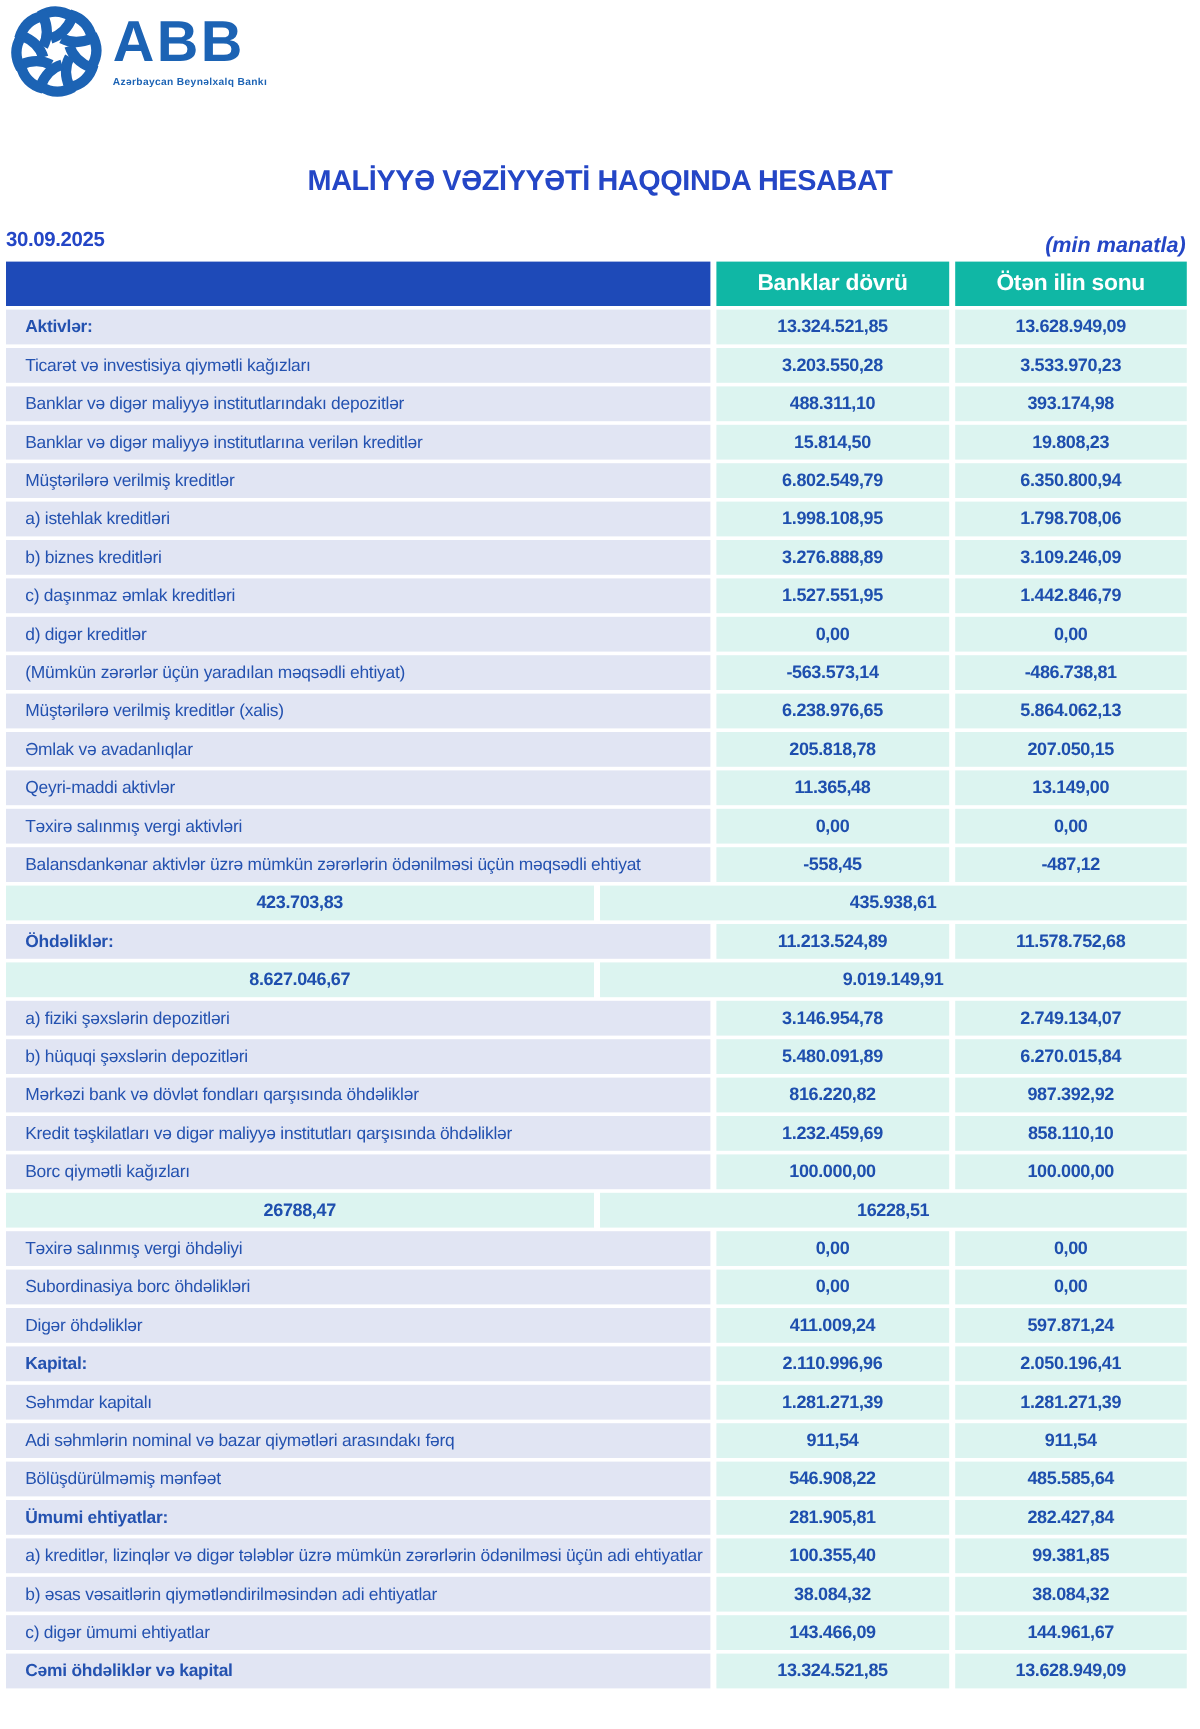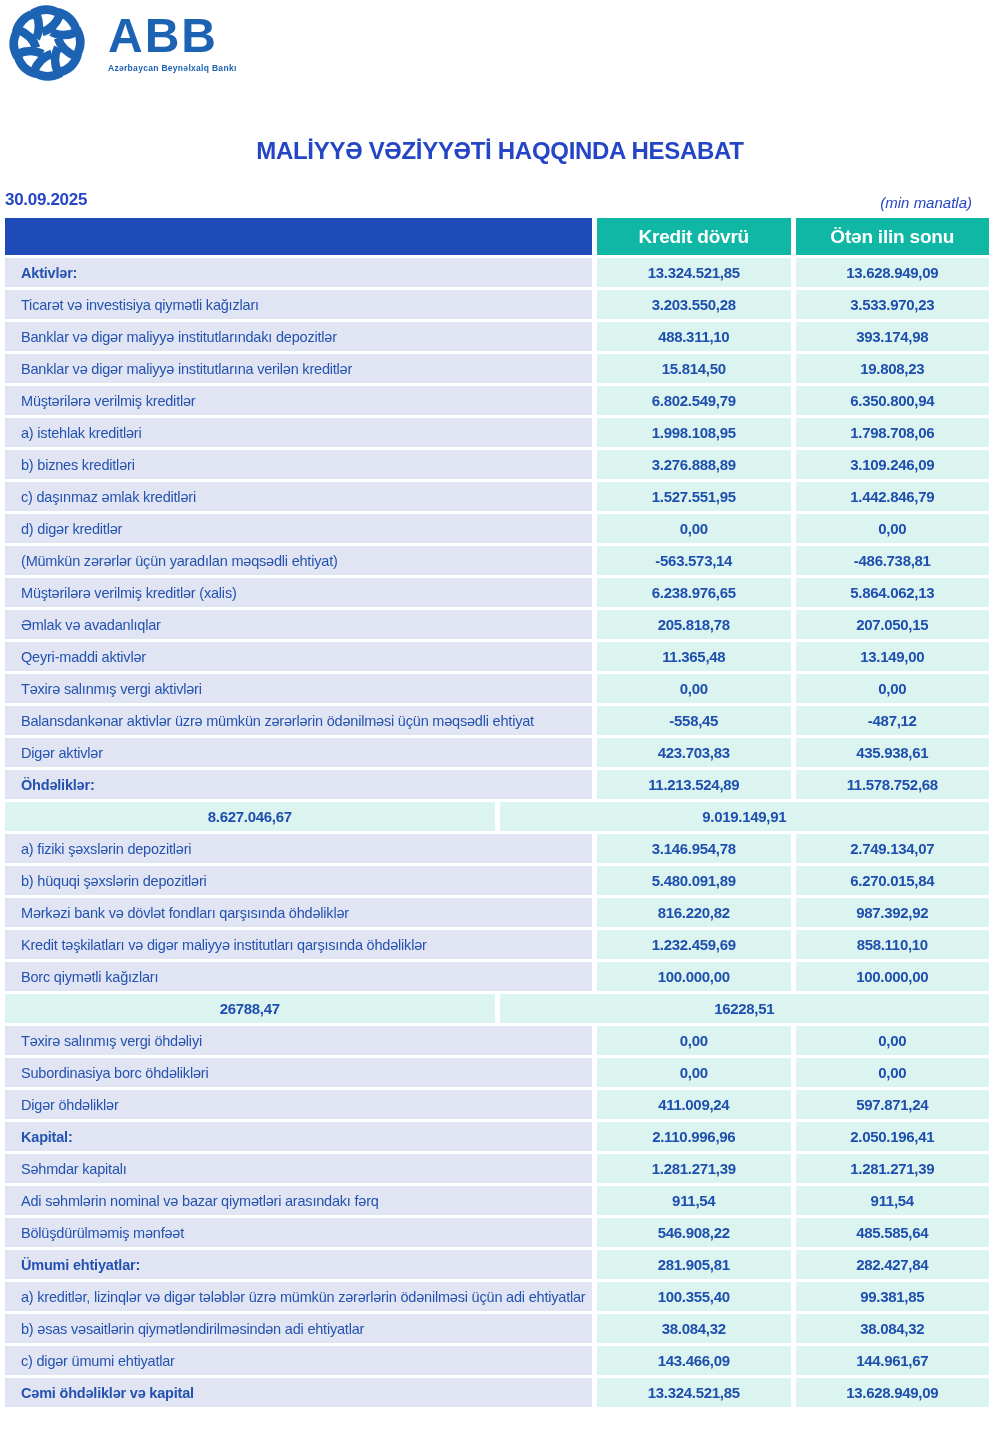--- a/index.html
+++ b/index.html
@@ -17,21 +17,21 @@
   .page{
     position:relative;
     width:1000px;height:1441px;
     background:#ffffff;
     font-family:"Liberation Sans","DejaVu Sans",sans-serif;
     overflow:hidden;
   }
   
   .logo{position:absolute;top:4px;left:6px;display:flex;align-items:flex-start;}
   .logo-swirl{display:block;}
-  .logo-textblock{margin-left:20px;margin-top:8px;}
+  .logo-textblock{margin-left:6px;margin-top:8px;}
   .logo-wordmark{
     font-size:48px;font-weight:bold;color:var(--brand-blue);
     line-height:1;letter-spacing:2px;
   }
   .logo-subtitle{
     font-size:8.5px;font-weight:bold;color:var(--brand-blue);
     letter-spacing:.3px;margin-top:3px;
   }
   
   .title{
@@ -39,22 +39,22 @@
     text-align:center;
     font-size:24px;font-weight:bold;color:var(--title-blue);
     letter-spacing:-0.3px;
   }
   .report-date{
     position:absolute;top:190px;left:5px;
     font-size:17px;font-weight:bold;color:var(--title-blue);
     letter-spacing:-0.3px;
   }
   .unit-note{
-    position:absolute;top:194px;right:28px;
-    font-size:15px;font-weight:normal;font-style:italic;color:var(--title-blue);
+    position:absolute;top:194px;right:12px;
+    font-size:18px;font-weight:bold;font-style:italic;color:var(--title-blue);
   }
   
   .table{position:absolute;top:218px;left:5px;width:984px;}
   .thead{display:flex;gap:5px;height:37px;margin-bottom:3px;}
   .th-spacer{width:587px;background:var(--band-blue);}
   .th{
     flex:1;background:var(--teal);color:#ffffff;
     display:flex;align-items:center;justify-content:center;
     font-size:19px;font-weight:bold;letter-spacing:-0.2px;
   }
@@ -96,21 +96,21 @@
   </div>
 
   <div class="title">MALİYYƏ VƏZİYYƏTİ HAQQINDA HESABAT</div>
 
   <div class="report-date">30.09.2025</div>
   <div class="unit-note">(min manatla)</div>
 
   <div class="table">
     <div class="thead">
       <div class="th-spacer"></div>
-      <div class="th">Kredit dövrü</div>
+      <div class="th">Banklar dövrü</div>
       <div class="th">Ötən ilin sonu</div>
     </div>
     <div id="rows">
         <div class="tr bold">
           <div class="td label">Aktivlər:</div>
           <div class="td val">13.324.521,85</div>
           <div class="td val">13.628.949,09</div>
         </div>
         <div class="tr">
           <div class="td label">Ticarət və investisiya qiymətli kağızları</div>
@@ -176,21 +176,20 @@
           <div class="td label">Təxirə salınmış vergi aktivləri</div>
           <div class="td val">0,00</div>
           <div class="td val">0,00</div>
         </div>
         <div class="tr">
           <div class="td label">Balansdankənar aktivlər üzrə mümkün zərərlərin ödənilməsi üçün məqsədli ehtiyat</div>
           <div class="td val">-558,45</div>
           <div class="td val">-487,12</div>
         </div>
         <div class="tr">
-          <div class="td label">Digər aktivlər</div>
           <div class="td val">423.703,83</div>
           <div class="td val">435.938,61</div>
         </div>
         <div class="tr bold">
           <div class="td label">Öhdəliklər:</div>
           <div class="td val">11.213.524,89</div>
           <div class="td val">11.578.752,68</div>
         </div>
         <div class="tr">
           <div class="td val">8.627.046,67</div>

